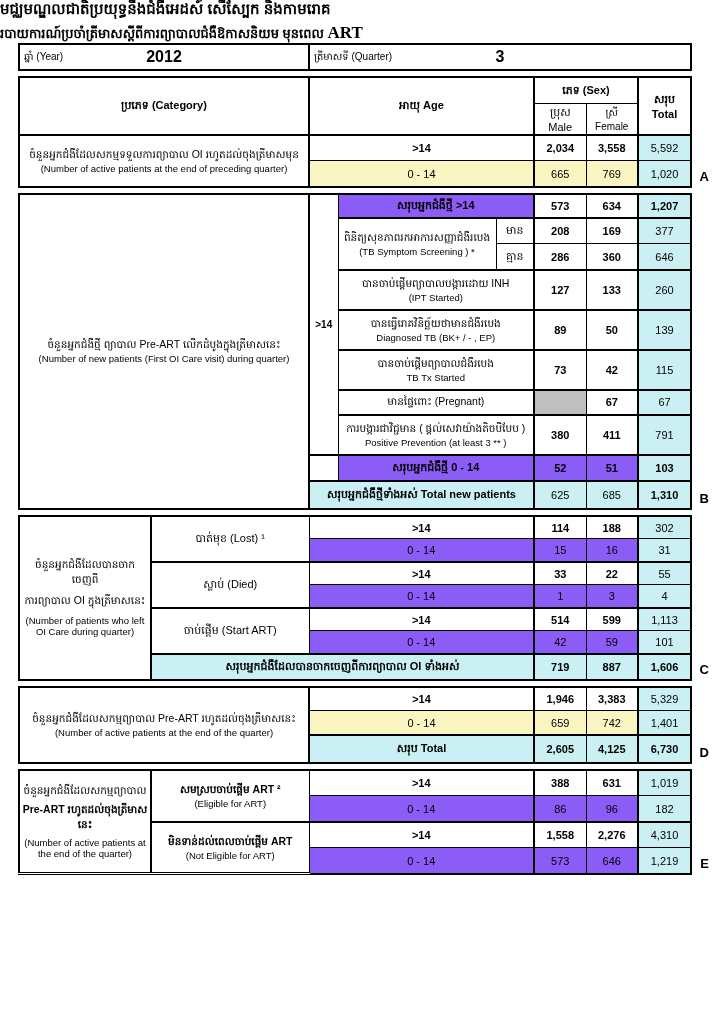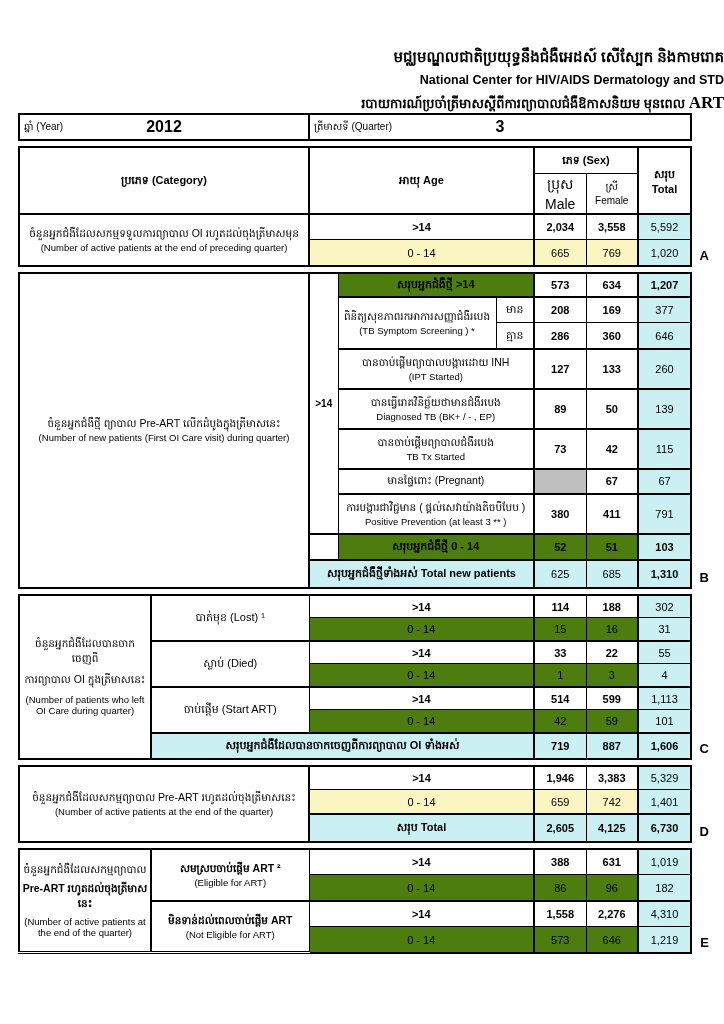--- a/index.html
+++ b/index.html
@@ -1,35 +1,35 @@
 <!DOCTYPE html>
 <html><head>
 <meta charset="utf-8">
 <style>
   html,body{margin:0;padding:0;background:#fff;}
   body{width:724px;height:1024px;font-family:"Liberation Sans",sans-serif;color:#000;}
   .page{position:relative;width:724px;height:1024px;overflow:hidden;}
 
   
-  .hdr{text-align:right;padding-top:48px;line-height:1.2;}
+  .hdr{text-align:left;line-height:1.2;}
   .km-title{font-weight:bold;font-size:15px;}
   .en-title{font-weight:bold;font-size:12.5px;margin-top:7px;}
   .km-sub{font-weight:bold;font-size:13px;margin-top:5px;}
   .km-sub .art{font-family:"Liberation Serif",serif;font-size:17px;}
   .report{font-weight:bold;font-size:11.5px;margin-top:11px;margin-bottom:6px;}
 
   
   .sect{position:relative;margin:0 0 5px 18px;width:676px;}
   table.t{border-collapse:collapse;table-layout:fixed;width:672px;border:2px solid #000;background:#fff;}
   .t td{border:1px solid #000;text-align:center;vertical-align:middle;font-size:11px;padding:1px 2px;box-sizing:border-box;overflow:hidden;}
   .b{font-weight:bold;}
   .km{font-size:10.5px;}
   .en{font-size:9.5px;}
   .pale{background:#FBF5C1;}
-  .yel{background:#4d7c0f;}
+  .yel{background:#8b5cf6;}
   .cyan{background:#CBF0F4;}
   .gray{background:#BFBFBF;}
   .br2{border-right-width:2px !important;}
   .bl2{border-left-width:2px !important;}
   td.bt2{border-top-width:2px !important;}
   tr.bt2f > td{border-top-width:2px !important;}
   .dblb{border-bottom:3px double #000 !important;}
   .marker{position:absolute;right:-15px;bottom:4px;font-weight:bold;font-size:13px;}
 
   
@@ -40,21 +40,20 @@
   .bigval{font-weight:bold;font-size:16px;text-align:right;}
   .relcell{position:relative;margin-left:28px;}
 </style>
 </head>
 <body>
 
 <div class="page">
 
   <div class="hdr">
     <div class="km-title">មជ្ឈមណ្ឌលជាតិប្រយុទ្ធនឹងជំងឺអេដស៍ សើស្បែក និងកាមរោគ</div>
-    <div class="en-title">National Center for HIV/AIDS Dermatology and STD</div>
     <div class="km-sub">
       <span>របាយការណ៍ប្រចាំត្រីមាសស្តីពីការព្យាបាលជំងឺឱកាសនិយម មុនពេល</span>
       <span class="art">ART</span>
     </div>
   </div>
 
   <div class="sect">
     <table class="t info">
       <colgroup>
           <col style="width:290px">
@@ -85,21 +84,21 @@
           <col style="width:53px">
         </colgroup>
       <tbody>
           <tr style="height:26px">
         <td rowspan="2" class="b br2">ប្រភេទ (Category)</td>
         <td rowspan="2" class="b">អាយុ Age</td>
         <td colspan="2" class="b bl2">ភេទ (Sex)</td>
         <td rowspan="2" class="b bl2">សរុប Total</td>
       </tr>
       <tr style="height:28px">
-        <td class="bl2" style="font-size:14px">ប្រុស Male</td>
+        <td class="bl2" style="font-size:11px">ប្រុស Male</td>
         <td style="font-size:10px">ស្រី Female</td>
       </tr>
       <tr style="height:26px" class="bt2f">
         <td rowspan="2" class="br2">
           <div class="km">ចំនួនអ្នកជំងឺដែលសកម្មទទួលការព្យាបាល OI រហូតដល់ចុងត្រីមាសមុន</div>
           <div class="en">(Number of active patients at the end of preceding quarter)</div>
         </td>
         <td class="b">&gt;14</td>
         <td class="b bl2">2,034</td>
         <td class="b">3,558</td>

